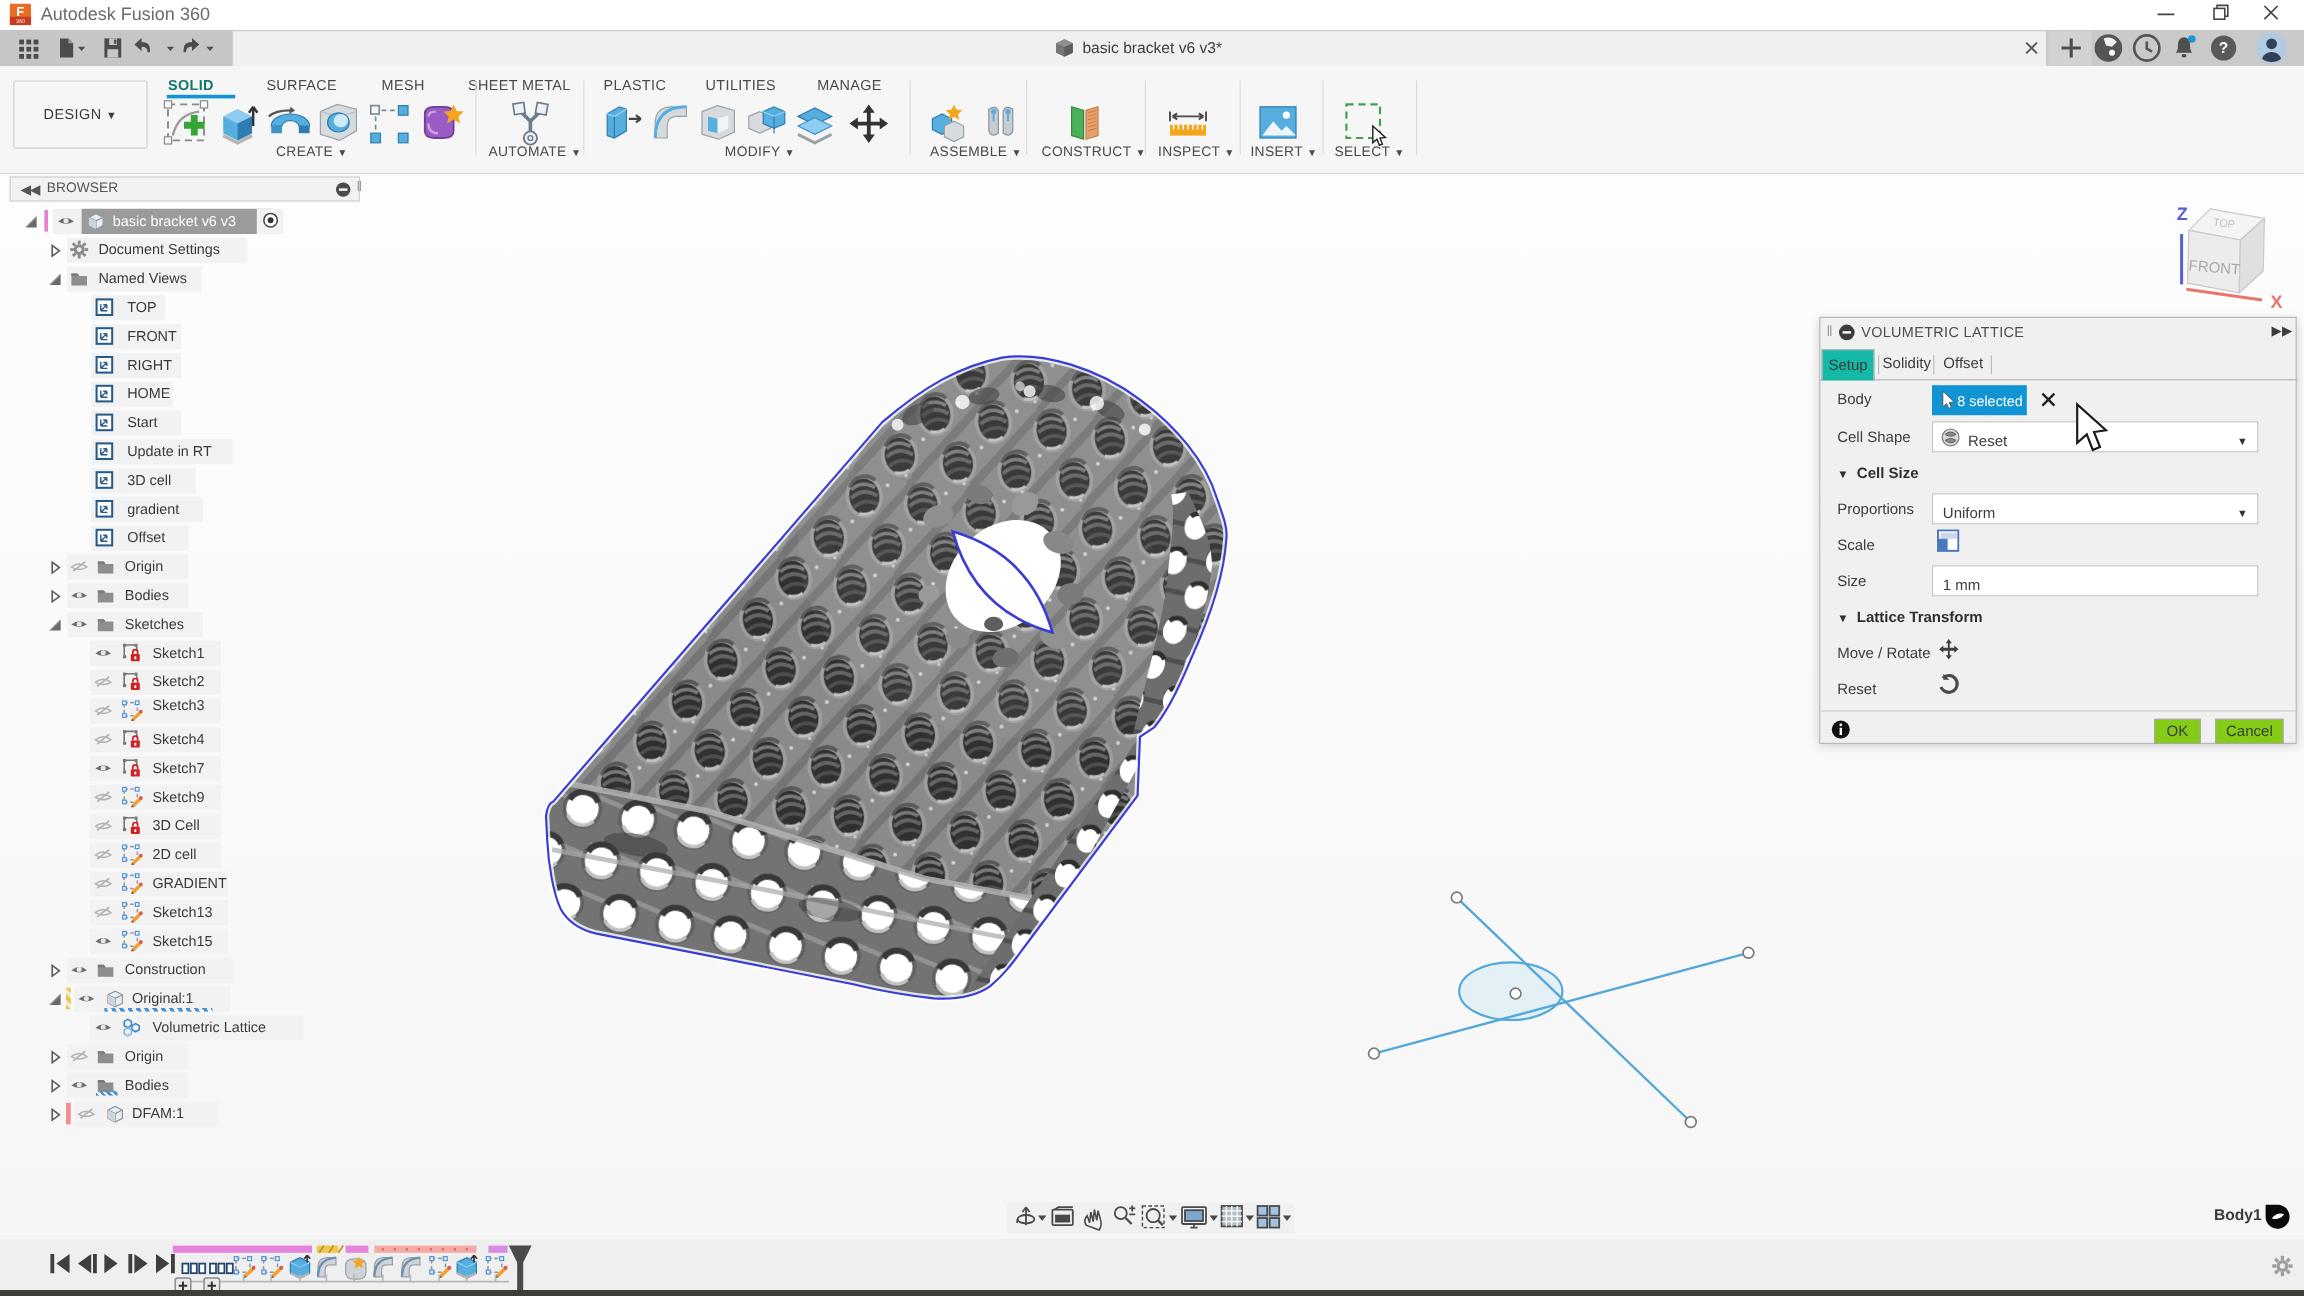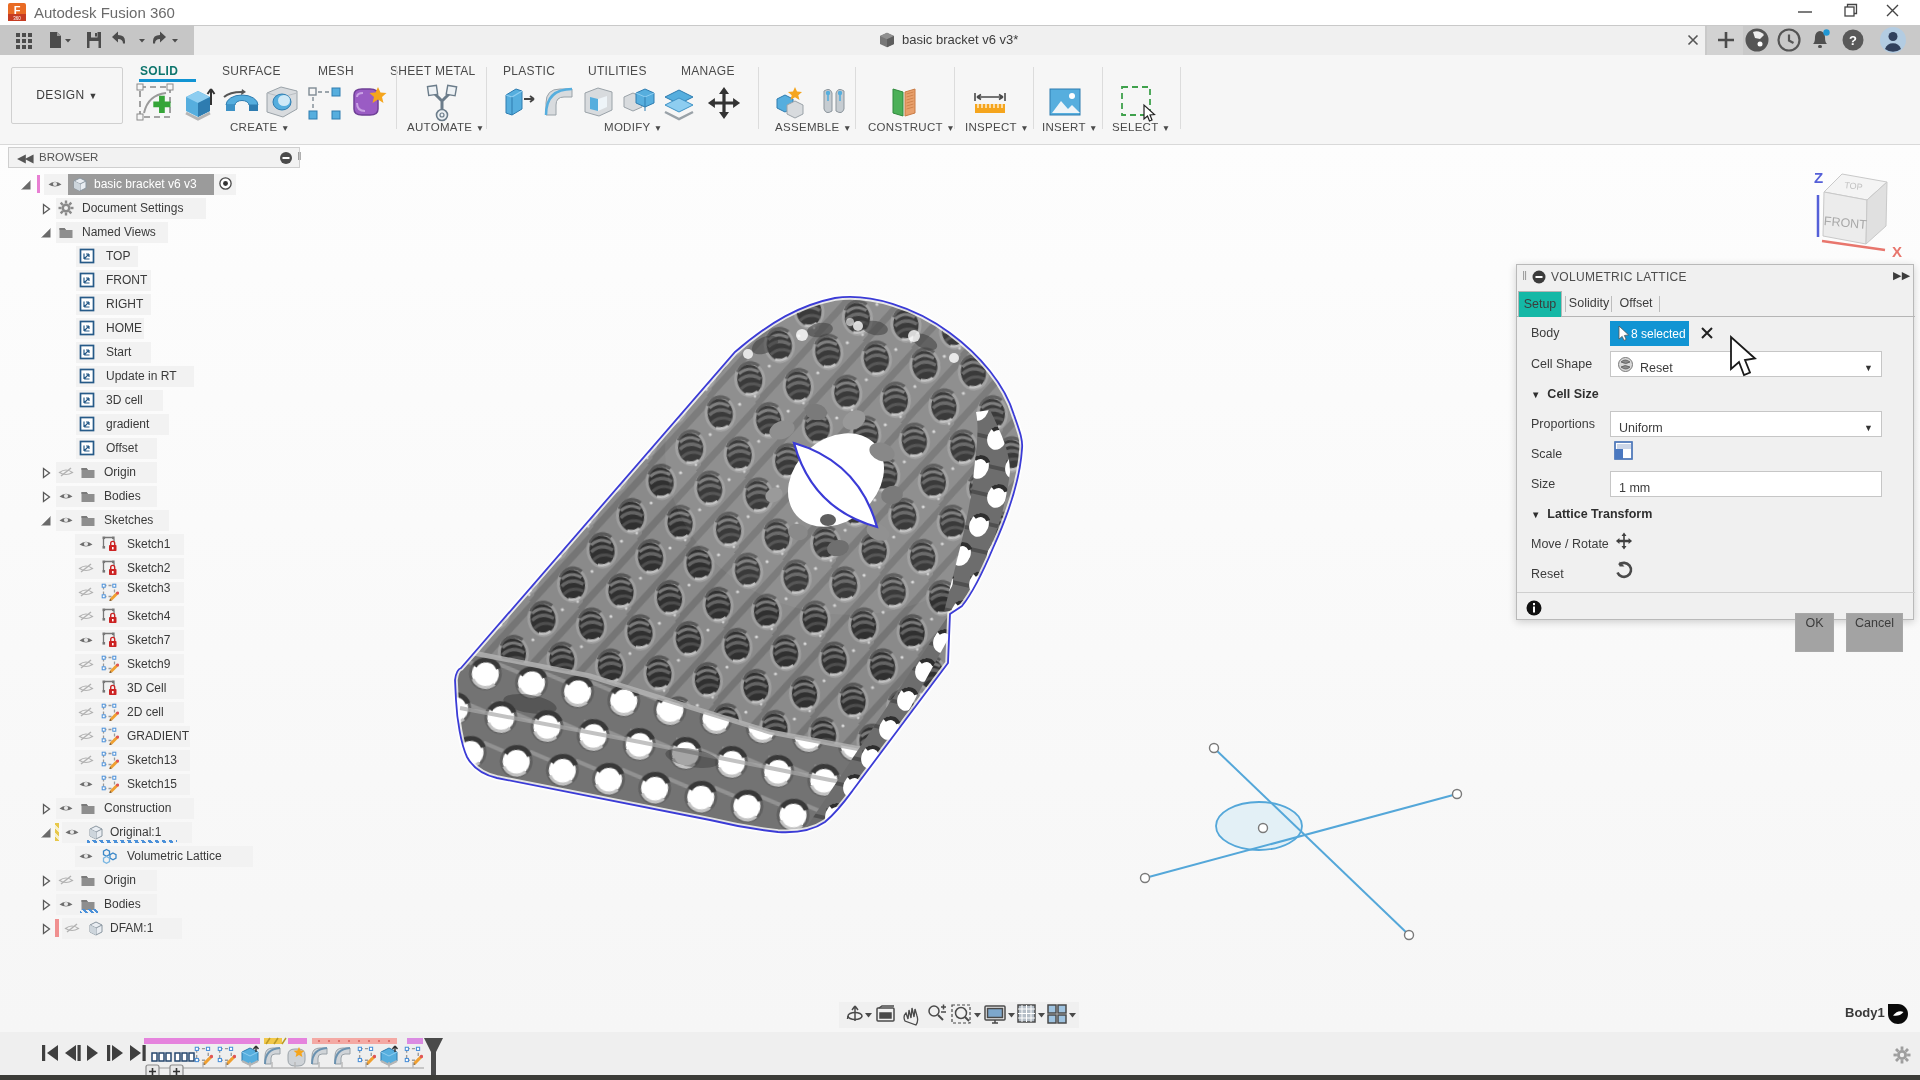--- a/index.html
+++ b/index.html
@@ -31,21 +31,21 @@
   
   #timeline { left:0; top:1032px; width:1920px; height:43px; background:#efefef; }
   #bottomstrip { left:0; top:1075px; width:1920px; height:5px; background:#3c3c38; }
   
   #dialog { left:1516px; top:264px; width:398px; height:356px; background:#f0f0f0; border:1px solid #b9b9b9; box-shadow:0 2px 8px rgba(0,0,0,0.18); }
   #dialog .dtitle { left:0; top:0; width:100%; height:24px; font-size:12.5px; color:#4d4d4d; letter-spacing:0.3px; }
   .dtab { position:absolute; top:26px; height:25px; font-size:12.5px; color:#3c3c3c; text-align:center; line-height:25px; }
   .dlabel { position:absolute; left:14px; font-size:12.5px; color:#3c3c3c; }
   .dfield { position:absolute; left:93px; width:272px; height:26px; background:#fff; border:1px solid #c6c6c6; font-size:12.5px; color:#3c3c3c; line-height:24px; }
   .dsect { position:absolute; left:14px; font-size:12.5px; font-weight:bold; color:#2f2f2f; }
-  .dbtn { position:absolute; height:39px; background:#a3a3a3; border:1px solid #a8a8a8; font-size:12.5px; color:#3c3c3c; text-align:center; line-height:19px;margin-top:14px; }
+  .dbtn { position:absolute; height:21px; background:#84cc16; border:1px solid #a8a8a8; font-size:12.5px; color:#3c3c3c; text-align:center; line-height:19px; }
 </style>
 </head>
 <body>
 <div id="stage">
   <div id="titlebar" class="abs">
     <svg class="abs logo" viewBox="0 0 18 18">
         <rect x="0" y="0" width="18" height="18" rx="2" fill="#e96b24"></rect>
         <rect x="0" y="11" width="18" height="7" fill="#c63c22"></rect>
         <text x="9" y="10.5" font-size="11" font-weight="bold" fill="#fff" text-anchor="middle">F</text>
         <text x="9" y="16.5" font-size="4.5" fill="#fff" text-anchor="middle">360</text>

